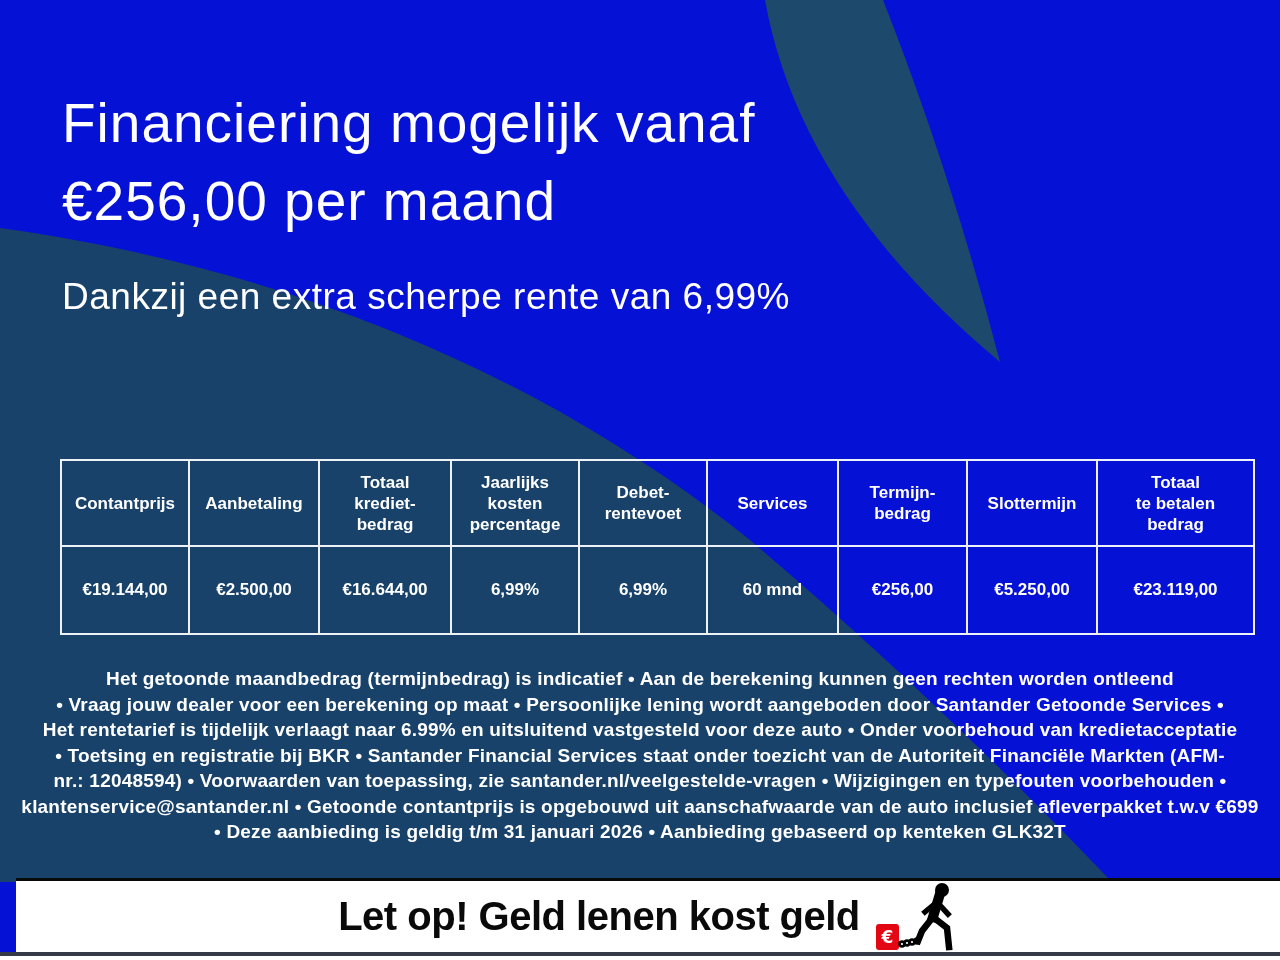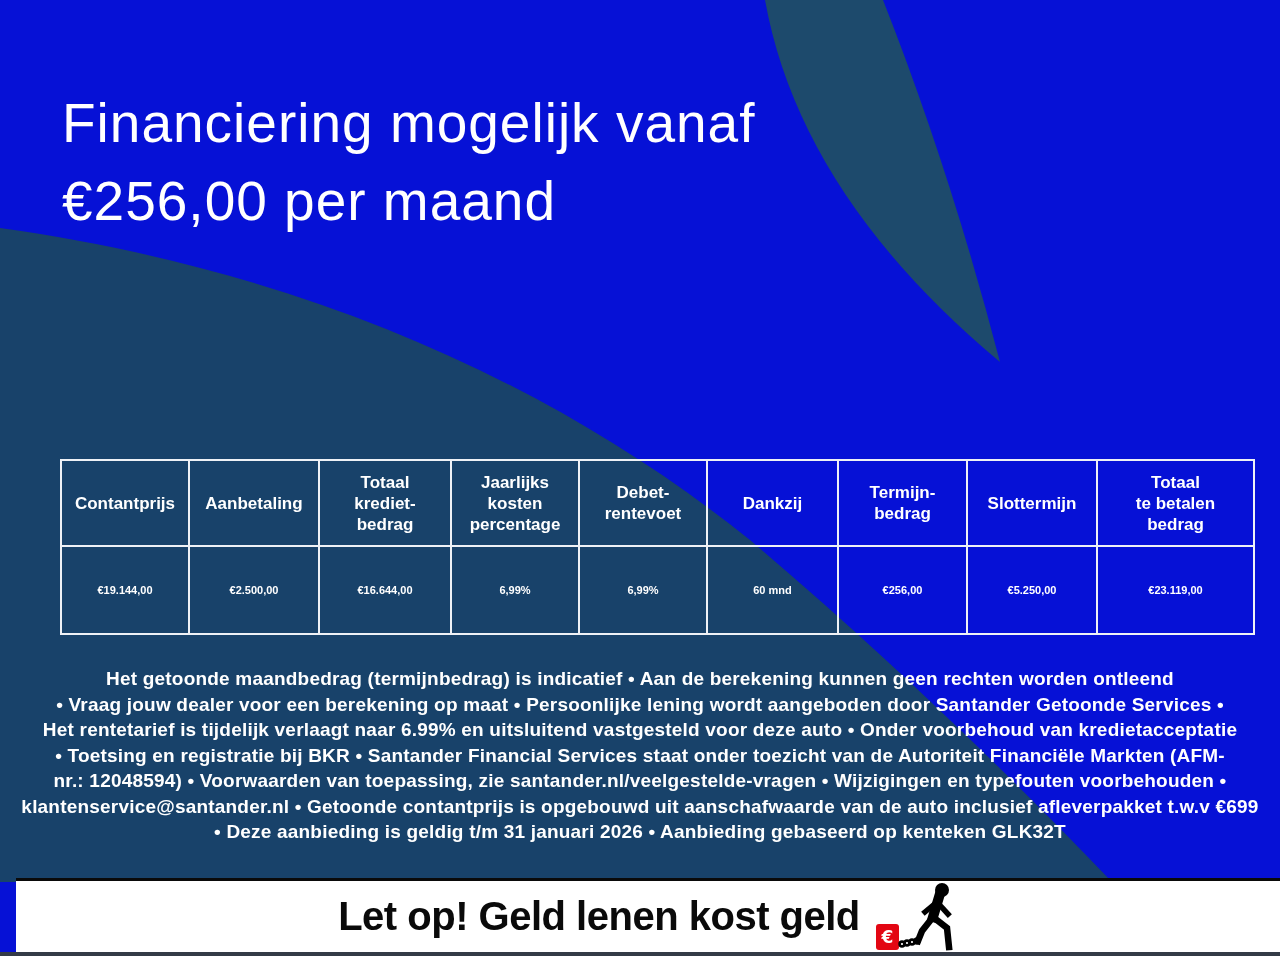--- a/index.html
+++ b/index.html
@@ -13,21 +13,21 @@
       font-size:55px;font-weight:400;letter-spacing:1px;line-height:78px;white-space:pre;}
   .hero-sub{position:absolute;left:62px;top:276px;margin:0;color:#ffffff;
       font-size:37px;font-weight:400;letter-spacing:0.5px;}
 
   
   .fin-table{position:absolute;left:60px;top:459px;width:1193px;height:174px;
       border-collapse:collapse;table-layout:fixed;background:transparent;}
   .fin-table th,.fin-table td{border:2px solid #eef1f6;color:#ffffff;text-align:center;
       vertical-align:middle;padding:0 6px;}
   .fin-table th{height:84px;font-size:17px;font-weight:700;line-height:21px;}
-  .fin-table td{height:86px;font-size:11px;font-weight:700;}
+  .fin-table td{height:86px;font-size:17px;font-weight:700;}
   .fin-table th span{white-space:pre-line;display:block;}
 
   
   .disclaimer{position:absolute;left:0;top:666px;width:1280px;text-align:center;
       color:#ffffff;font-size:19px;line-height:25.5px;letter-spacing:0.2px;font-weight:bold;}
   .disclaimer .dline{display:block;}
 
   
   .banner{position:absolute;left:16px;top:878px;width:1280px;height:74px;background:#ffffff;
       border-top:3px solid #0a0a0a;box-sizing:border-box;
@@ -45,20 +45,21 @@
   <svg class="bg" viewBox="0 0 1280 960" aria-hidden="true">
     <rect x="0" y="0" width="1280" height="960" fill="#0611d6"></rect>
 
     <path d="M 765 0 L 883 0 Q 950 170 1000 362 Q 800 195 765 0 Z" fill="#1d4a6c"></path>
 
     <path d="M 0 228 C 300 270 550 380 750 540 C 880 650 1000 765 1112 882 L 0 882 Z" fill="#18426a"></path>
   </svg>
 
   <h1 class="hero-title"><span>Financiering mogelijk vanaf</span>
 <span>€256,00 per maand</span></h1>
+  <p class="hero-sub">Dankzij een extra scherpe rente van 6,99%</p>
 
   <table class="fin-table">
     <colgroup>
       <col style="width:128px">
         <col style="width:130px">
         <col style="width:132px">
       <col style="width:128px">
         <col style="width:128px">
         <col style="width:131px">
       <col style="width:129px">
@@ -81,21 +82,21 @@
       <th>
             <span>Jaarlijks
 kosten
 percentage</span>
           </th>
       <th>
             <span>Debet-
 rentevoet</span>
           </th>
       <th>
-            <span>Dankzij</span>
+            <span>Services</span>
           </th>
       <th>
             <span>Termijn-
 bedrag</span>
           </th>
       <th>
             <span>Slottermijn</span>
           </th>
       <th>
             <span>Totaal

